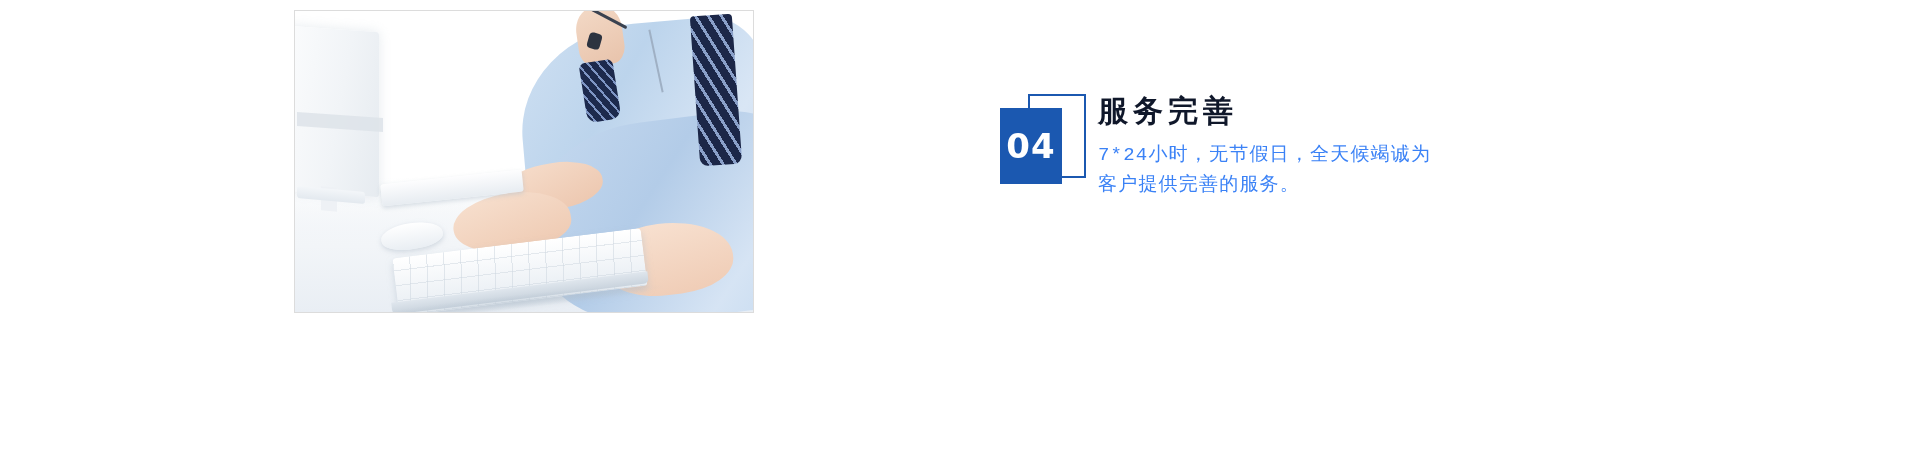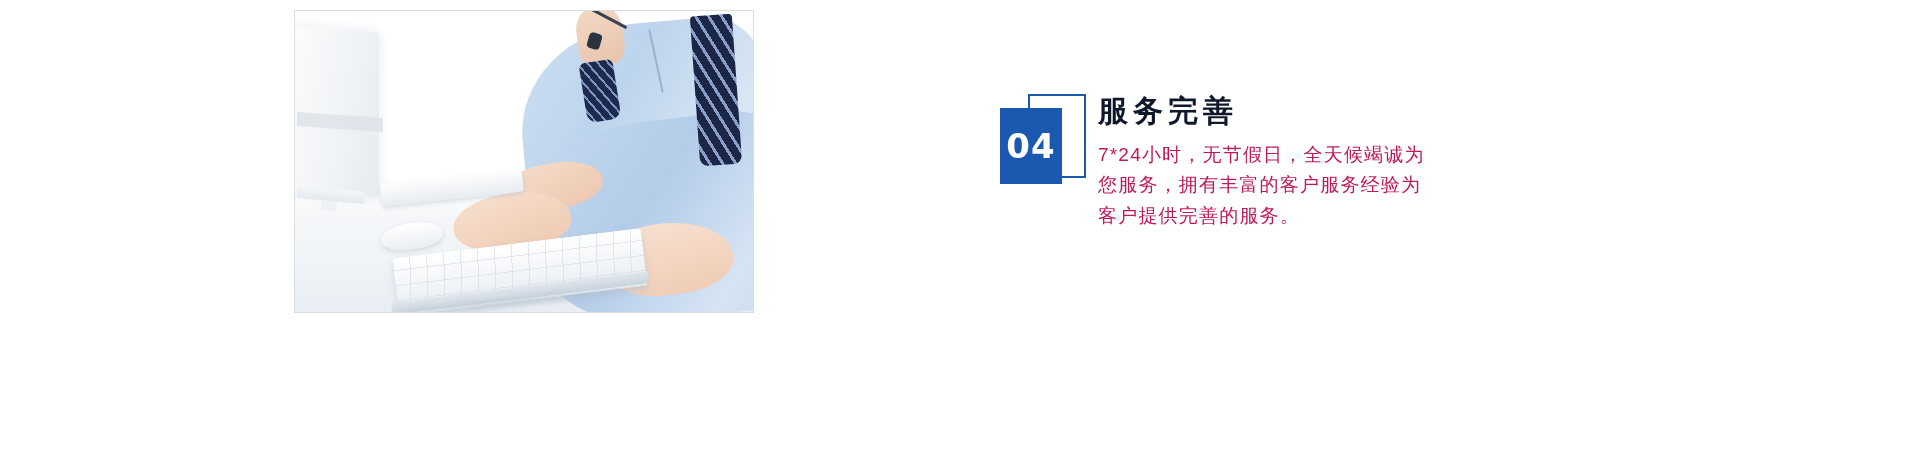--- a/index.html
+++ b/index.html
@@ -94,26 +94,26 @@
     font-size: 30px;
     font-weight: 700;
     letter-spacing: 5px;
     line-height: 1.25;
     white-space: nowrap;
     font-family: "DejaVu Sans", "Liberation Sans", sans-serif;
   }
 
   .body-text {
     margin-top: 10px;
-    color: #be185d;
+    color: #3b82f6;
     font-size: 19px;
     line-height: 1.62;
     letter-spacing: 1.2px;
     width: 400px;
-    font-family: Liberation Sans, sans-serif;
+    font-family: Liberation Mono, monospace;
   }
   .body-line { display: block; white-space: nowrap; }
 
   
   .bg-wash {
     position: absolute; inset: 0;
     background:
       linear-gradient(180deg, #ffffff 0%, #ffffff 55%, #f7f9fb 72%, #eef2f6 100%);
   }
   .desk {
@@ -276,19 +276,18 @@
       <div class="badge-fill">
         <span class="badge-number">04</span>
       </div>
     </div>
 
     <div class="text-col">
       <div class="heading">服务完善</div>
 
       <div class="body-text">
         <span class="body-line">7*24小时，无节假日，全天候竭诚为</span>
-        <span class="body-line">您服务，拥有丰富的客户服务经验为</span>
         <span class="body-line">客户提供完善的服务。</span>
       </div>
     </div>
 
   </div>
 </div>
 
 </body></html>

